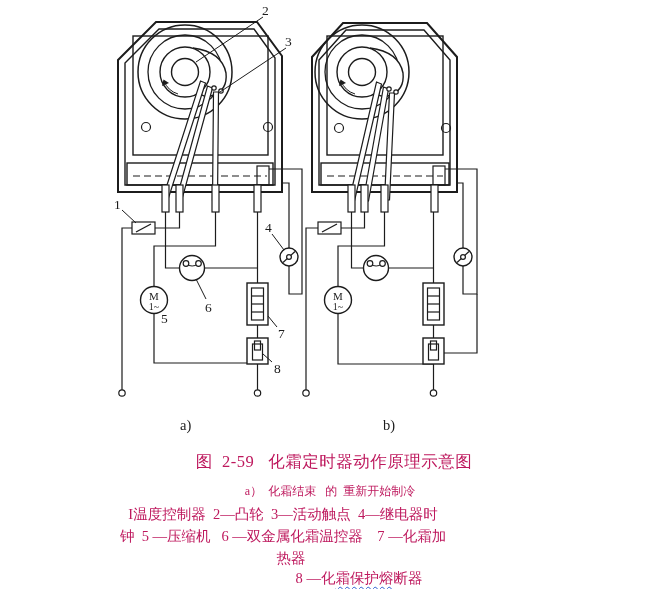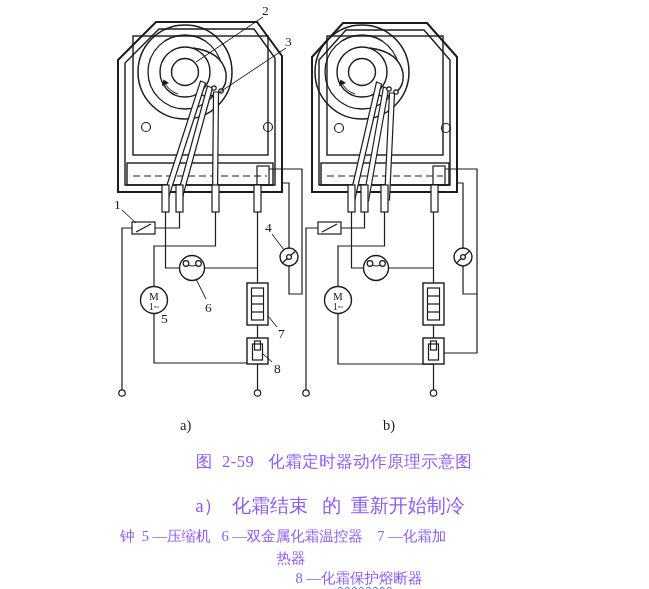--- a/index.html
+++ b/index.html
@@ -1,21 +1,21 @@
 <!DOCTYPE html>
 <html><head>
 <meta charset="utf-8">
 <style>
   html,body{margin:0;padding:0;background:#fff;}
   .stage{position:relative;width:649px;height:589px;background:#ffffff;overflow:hidden;
          font-family:"Liberation Serif", serif;}
-  .cap{position:absolute;white-space:pre;color:#8b5cf6;text-align:center;
+  .cap{position:absolute;white-space:pre;color:#be185d;text-align:center;
        transform:translateX(-50%);font-family:"Liberation Serif", serif;}
   .cap-title{top:451px;left:334px;font-size:16.5px;letter-spacing:0.5px;}
-  .cap-a{top:493px;left:330px;font-size:19px;}
+  .cap-a{top:483px;left:330px;font-size:12px;}
   .cap-l1{top:505px;left:283px;font-size:14.5px;}
   .cap-l2{top:527px;left:283px;font-size:14.5px;}
   .cap-l3{top:549px;left:291px;font-size:14.5px;}
   .cap-l4{top:569px;left:322px;font-size:14.5px;margin-left:37px;}
   .wavy{text-decoration:underline;text-decoration-style:wavy;text-decoration-color:#2e5fd0;
         text-decoration-thickness:1px;text-underline-offset:3px;}
   svg{position:absolute;top:0;left:0;}
   svg text{font-family:"Liberation Serif", serif;fill:#1c1c1c;}
   .lbl{font-size:13.5px;}
   .sub{font-size:14.5px;}
@@ -222,16 +222,17 @@
     <text class="mot2" x="154" y="310" text-anchor="middle">1~</text>
     <text class="mot" x="338" y="300" text-anchor="middle">M</text>
     <text class="mot2" x="338" y="310" text-anchor="middle">1~</text>
   </g>
   <text class="sub" x="180" y="430">a)</text>
   <text class="sub" x="383" y="430">b)</text>
 </svg>
 
   <div class="cap cap-title">图  2-59   化霜定时器动作原理示意图</div>
   <div class="cap cap-a">a）  化霜结束   的  重新开始制冷</div>
+  <div class="cap cap-l1">I温度控制器  2—凸轮  3—活动触点  4—继电器时</div>
   <div class="cap cap-l2">钟  5 —压缩机   6 —双金属化霜温控器    7 —化霜加</div>
   <div class="cap cap-l3">热器</div>
   <div class="cap cap-l4"><span>8 —化</span><span class="wavy">霜保护熔</span><span>断器</span></div>
 </div>
 
 </body></html>

